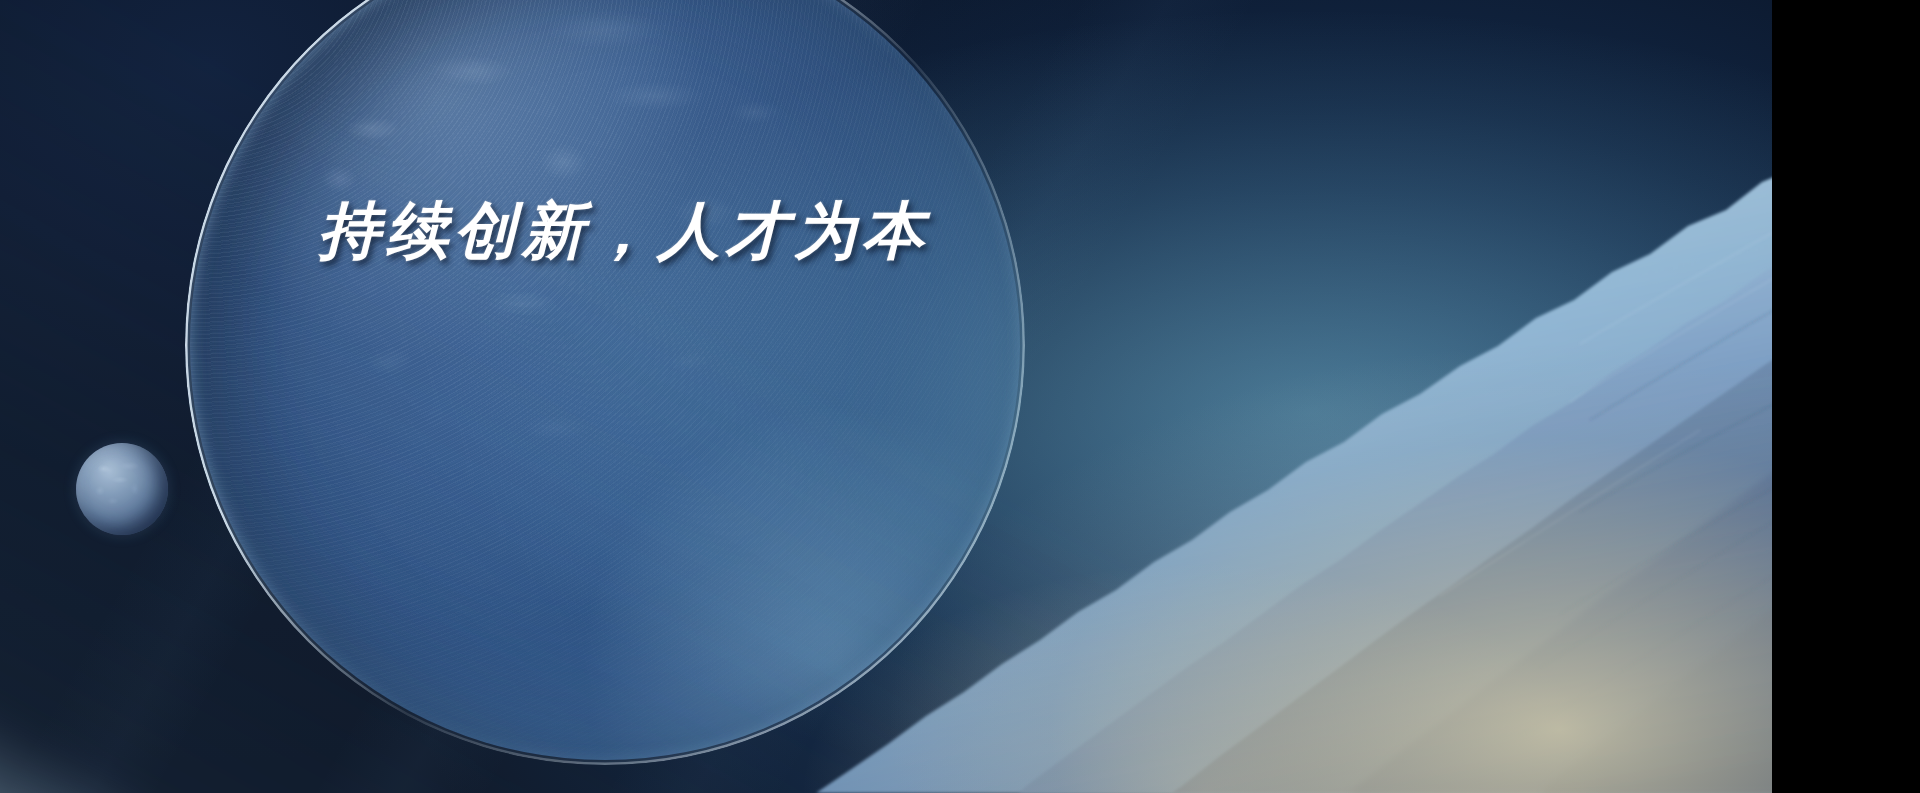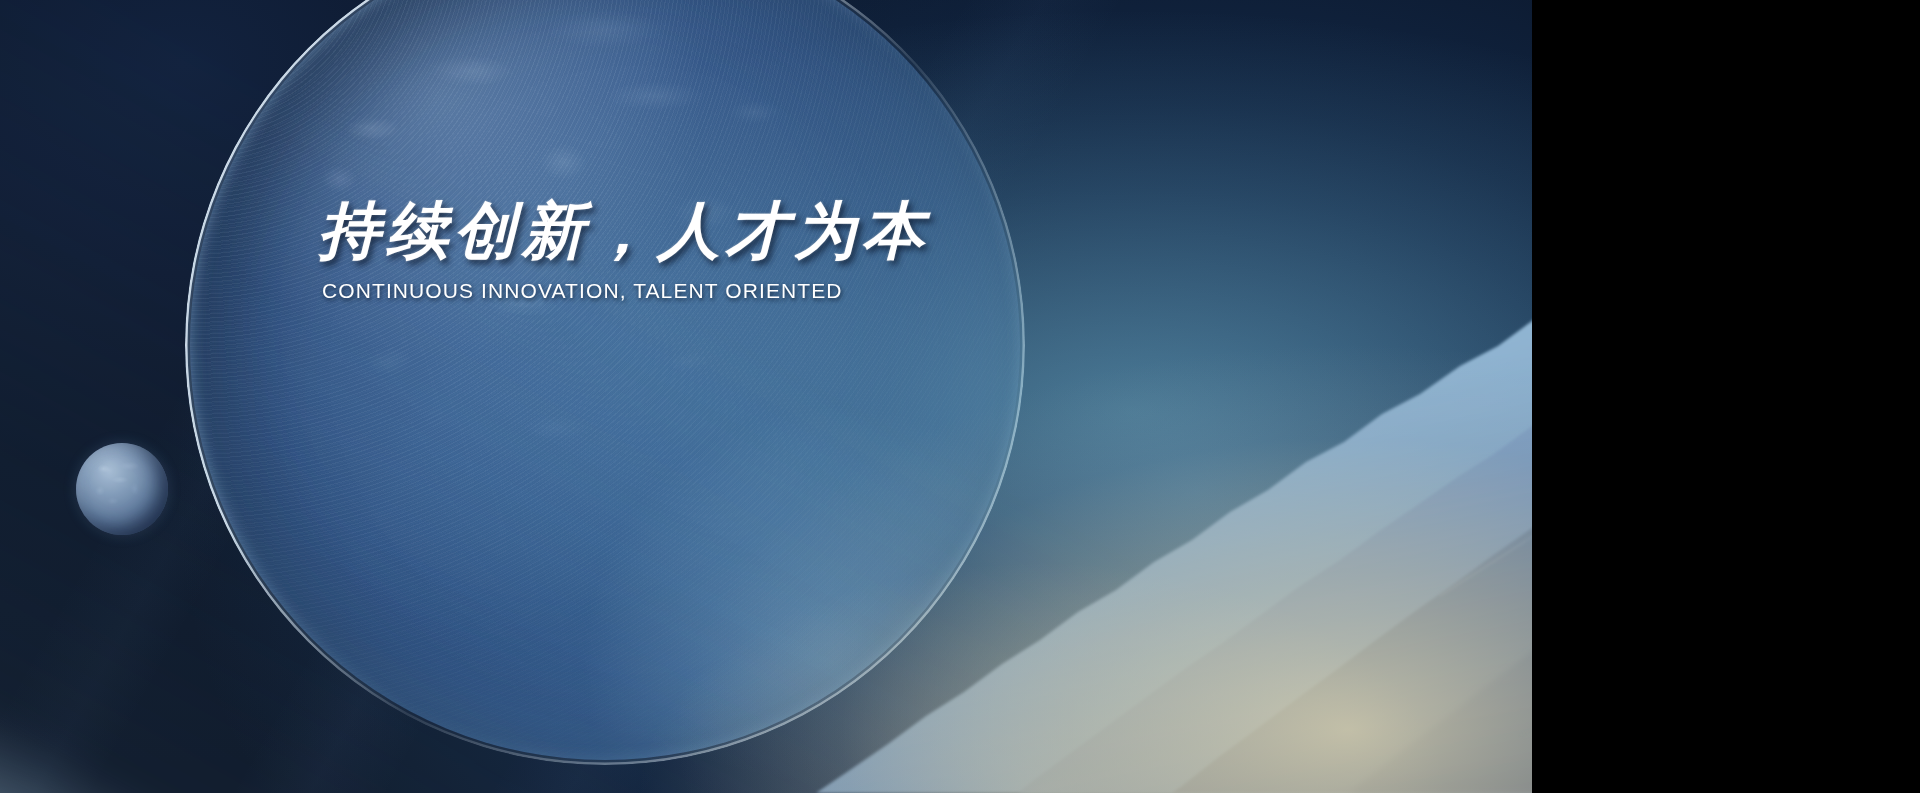--- a/index.html
+++ b/index.html
@@ -2,21 +2,21 @@
 <html><head>
 <meta charset="utf-8">
 <style>
   html, body {
     margin: 0;
     padding: 0;
     background: #000;
   }
   #banner {
     position: relative;
-    width: 1532px;
+    width: 1772px;
     height: 793px;
     overflow: hidden;
     font-family: "Liberation Sans", sans-serif;
     background: #0f172a;
   }
 
   
   .space-bg {
     position: absolute;
     inset: 0;
@@ -336,16 +336,15 @@
         <path d="M1890,212 C1790,268 1680,332 1570,402"></path>
         <path d="M1700,430 C1620,480 1530,538 1440,596"></path>
       </g>
     </svg>
   </div>
 
   <div class="haze"></div>
 
   <div class="copy">
     <h1 class="headline">持续创新，人才为本</h1>
-    <p class="subhead">CONTINUOUS INNOVATION, TALENT ORIENTED</p>
   </div>
 
 </div>
 
 </body></html>

